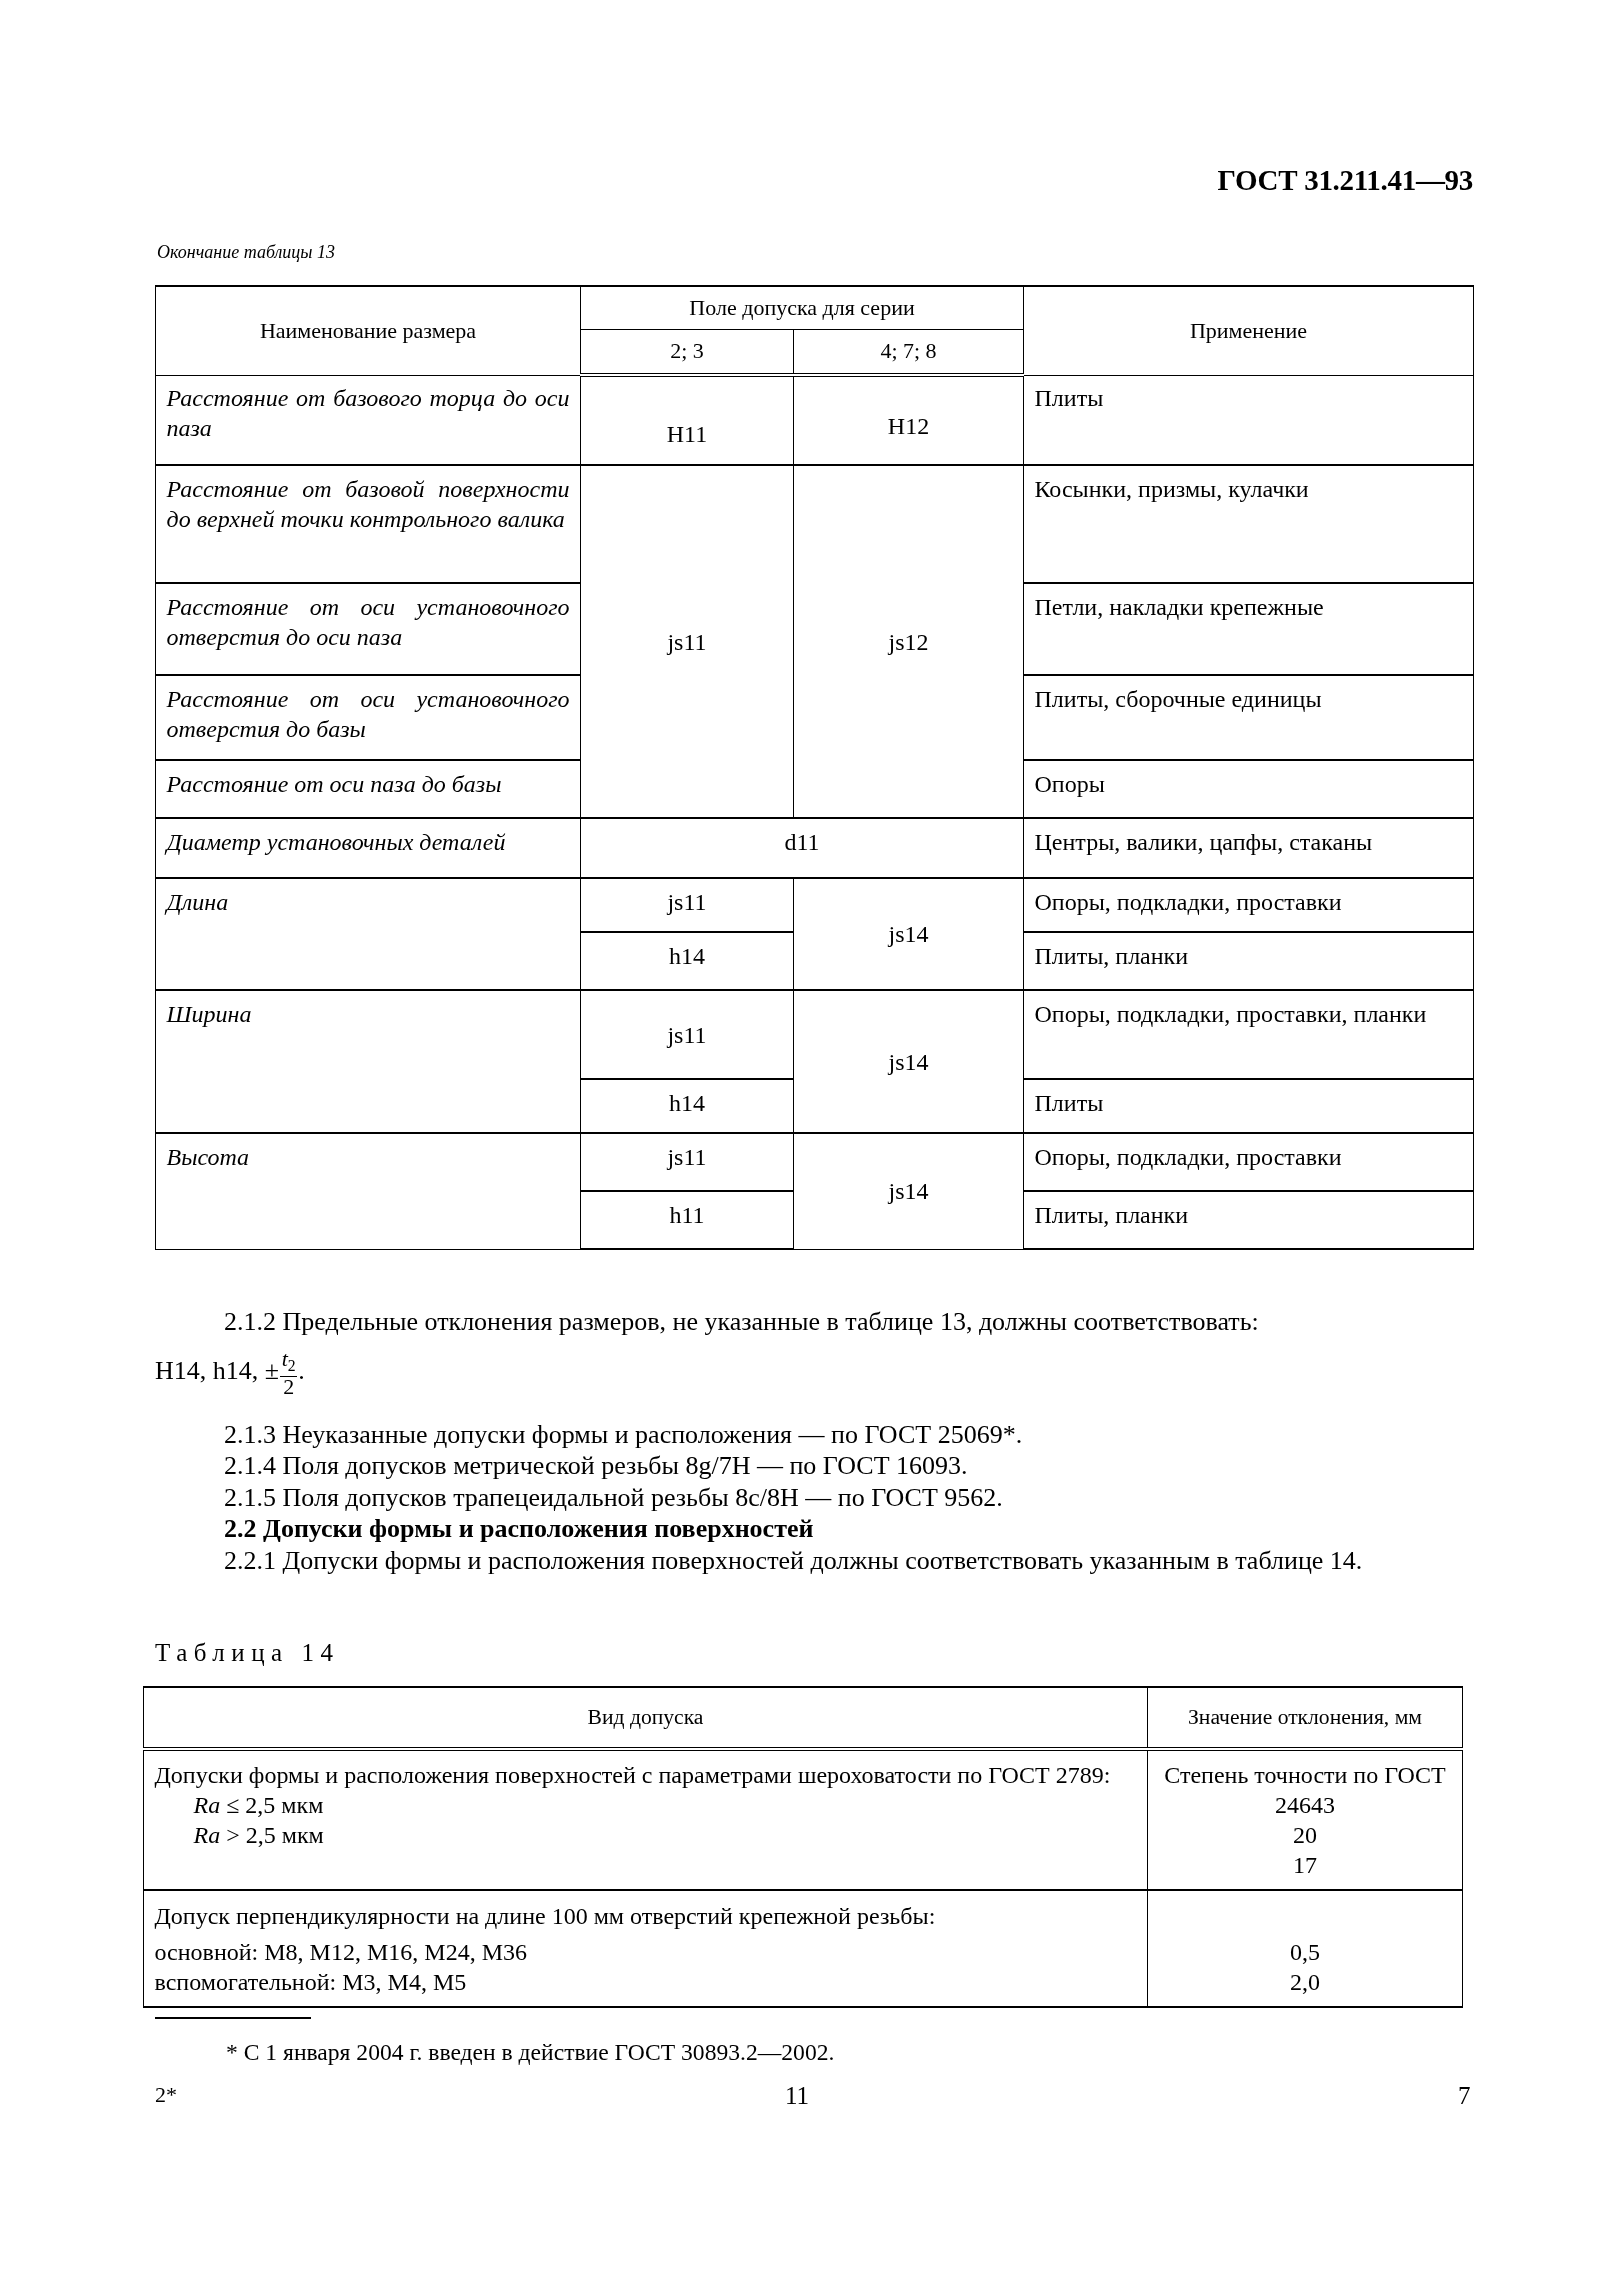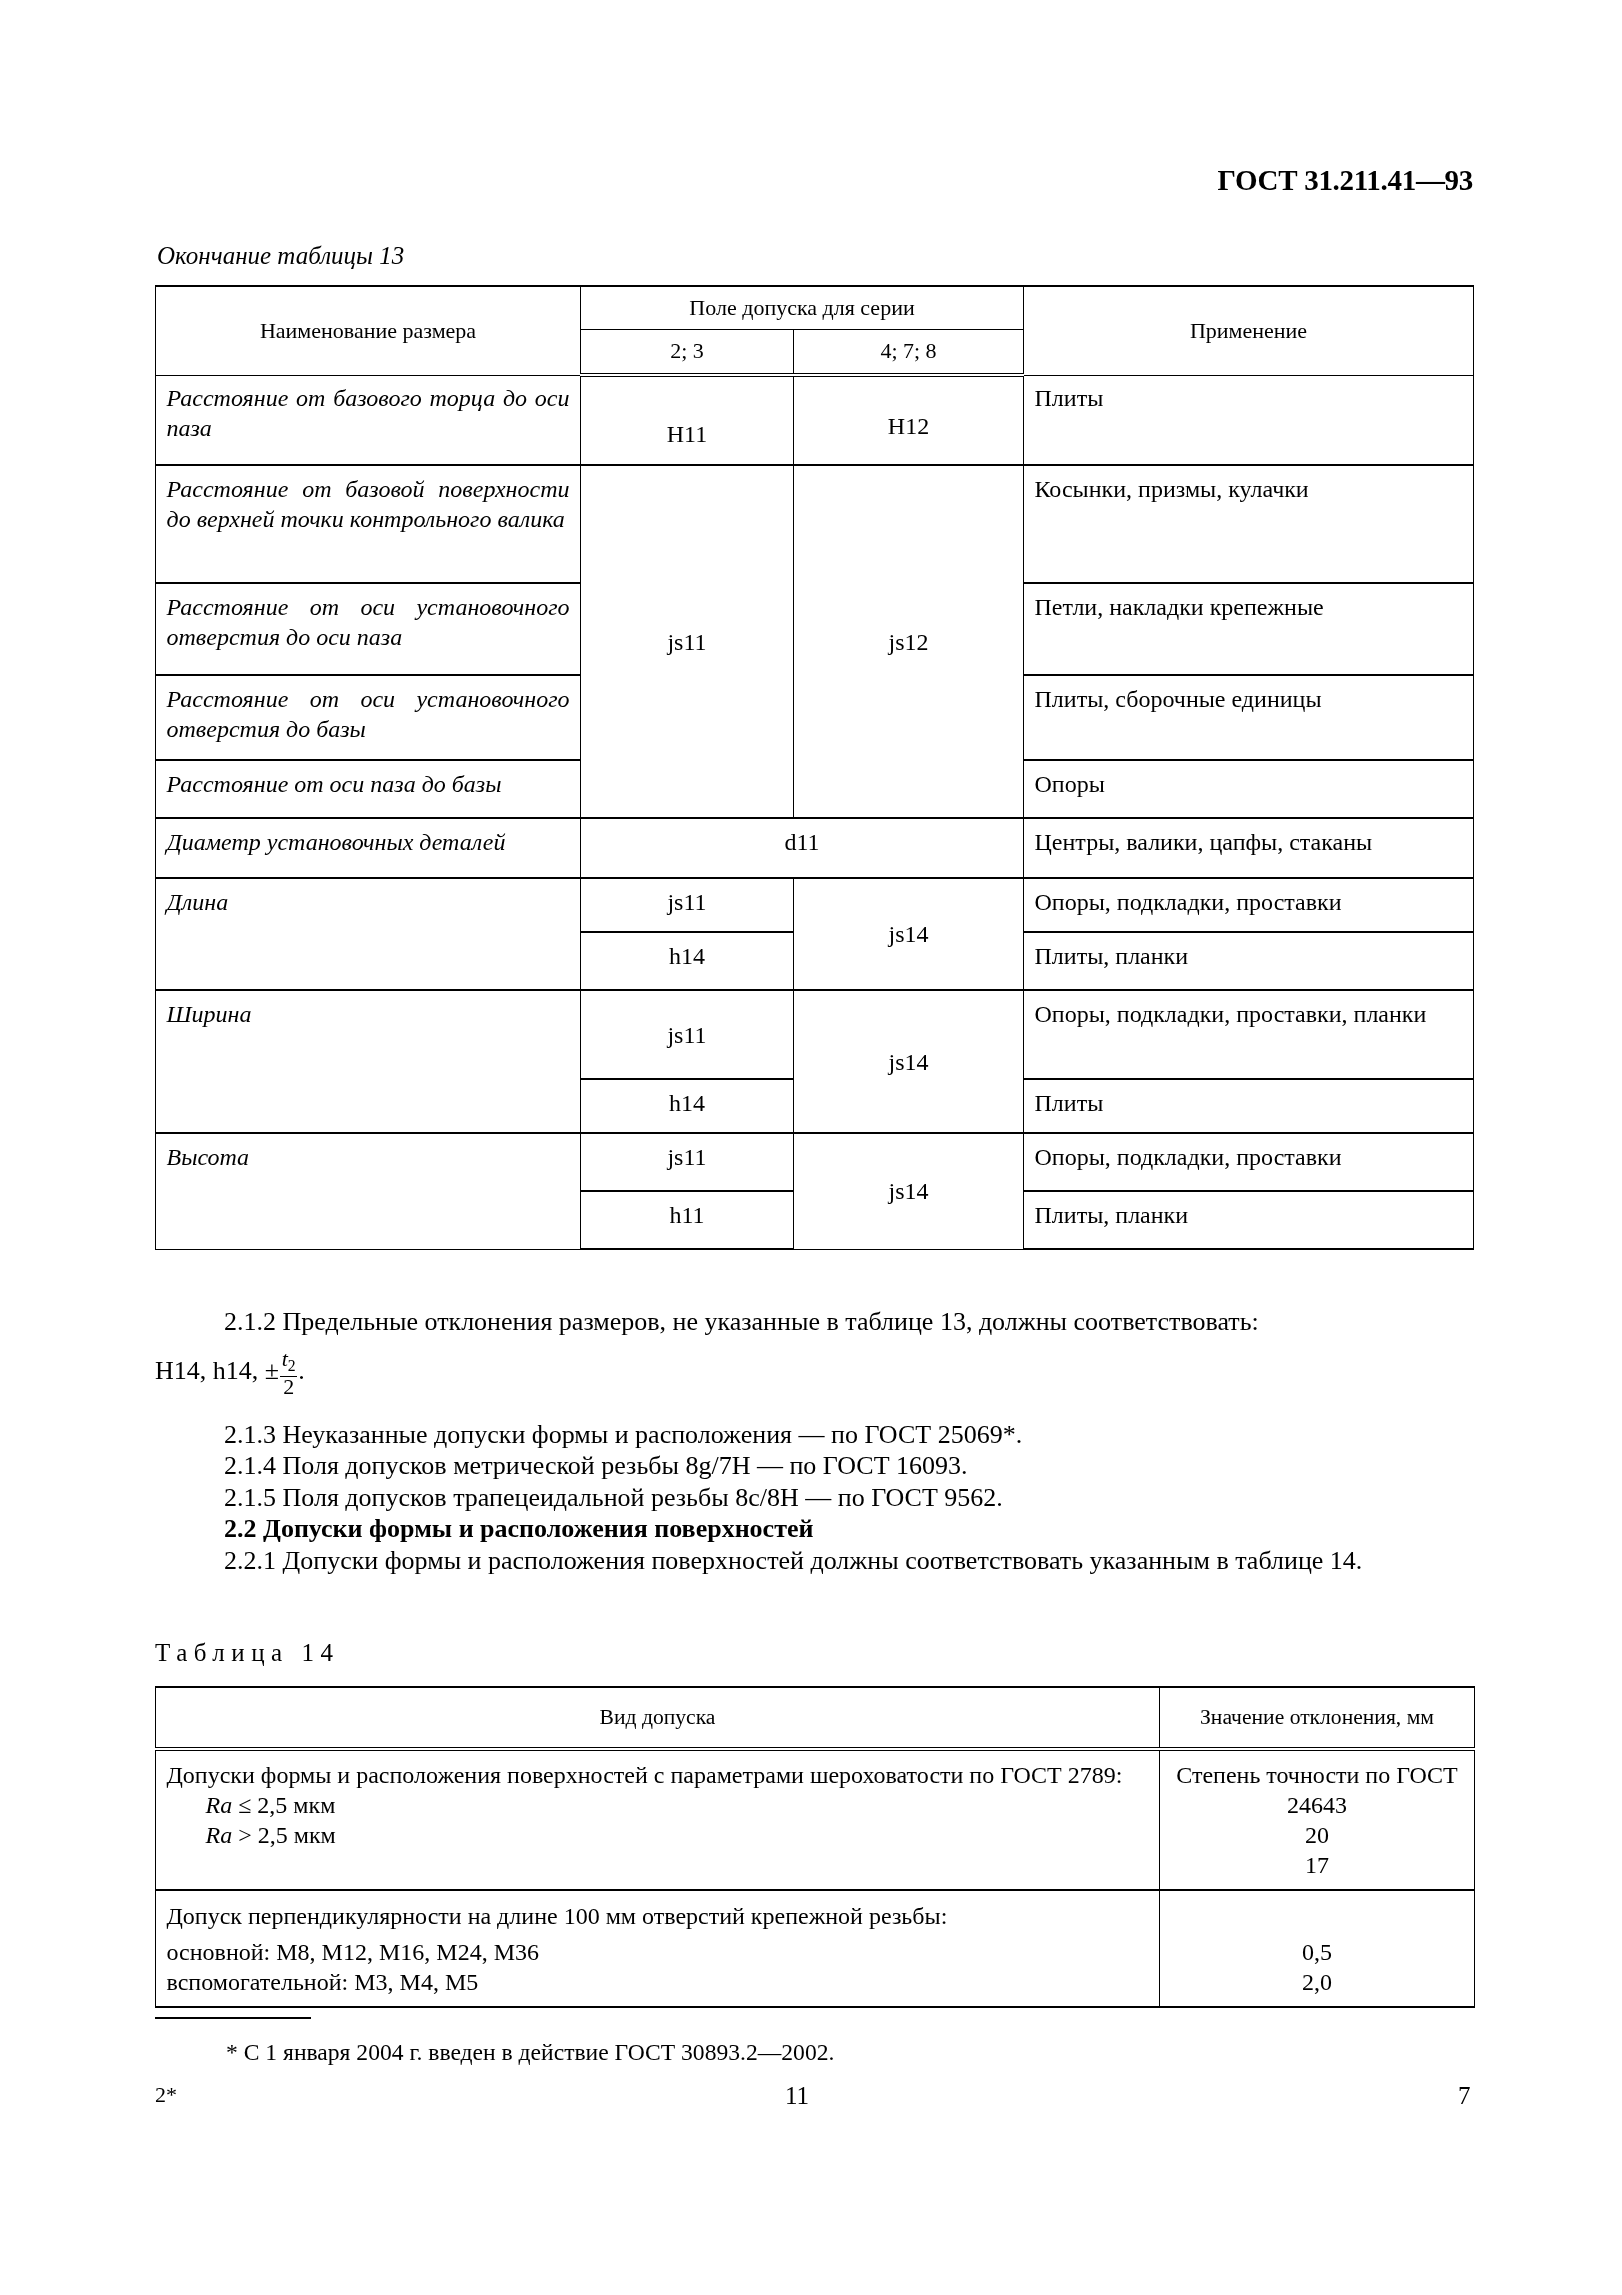--- a/index.html
+++ b/index.html
@@ -2,21 +2,21 @@
 <html style="font-size:10.5px"><head>
 <meta charset="utf-8">
 <style>
   html, body { margin: 0; padding: 0; background: #ffffff; }
   body {
     width: 1622px; height: 2295px; position: relative; overflow: hidden;
     font-family: "Liberation Serif", "DejaVu Serif", serif; color: #000;
   }
   .abs { position: absolute; }
   .doc-code { left: 1112px; top: 164px; width: 361px; text-align: right; font-size: 29px; font-weight: bold; letter-spacing: -0.3px; }
-  .caption-italic { left: 157px; top: 242px; font-size: 25px; font-style: italic; }
+  .caption-italic { left: 157px; top: 242px; font-size: 18px; font-style: italic; }
 
   
   table { border-collapse: collapse; table-layout: fixed; }
   .t13 { left: 155px; top: 285px; width: 1319px; font-size: 24px; }
   .t13 td, .t13 th { border: 1.3px solid #000; padding: 0 10.5px; vertical-align: top; font-weight: normal; line-height: 30px; }
   .t13 th { text-align: center; vertical-align: middle; font-size: 22px; }
   .t13 .thick-top td, .t13 .thick-top th { border-top-width: 2.6px; }
   .t13 thead tr.hdr-last th { border-bottom: 4.6px double #000; font-family: Liberation Serif, serif; }
   .t13 td.name { text-align: justify; padding-top: 7.9px; font-style: italic; }
   .t13 td.app { padding-top: 7.9px; text-align: justify; }
@@ -26,21 +26,21 @@
   .para { left: 155px; width: 1319px; font-size: 26px; line-height: 30px; }
   .indent { text-indent: 69px; }
   .justify { text-align: justify; }
   .frac { display: inline-block; vertical-align: middle; text-align: center; line-height: 19.6px; font-size: 22px; margin: 0 1.3px; }
   .frac .num { display: block; border-bottom: 1.3px solid #000; font-style: italic; padding: 0 1.3px; }
   .frac .num sub { font-size: 15.7px; font-style: normal; }
   .frac .den { display: block; padding: 0 1.3px; }
   .bold { font-weight: bold; }
 
   .table14-label { left: 155px; top: 1639px; font-size: 25px; letter-spacing: 6.5px; }
-  .t14 { left: 155px; top: 1686px; width: 1319px; font-size: 24px; padding-left: 17px; }
+  .t14 { left: 143px; top: 1686px; width: 1319px; font-size: 24px; padding-left: 17px; }
   .t14 td, .t14 th { border: 1.3px solid #000; padding: 0 10.5px; font-weight: normal; line-height: 30px; }
   .t14 th { text-align: center; vertical-align: middle; font-size: 21.6px; line-height: 29px; }
   .t14 thead th { border-top-width: 2.6px; border-bottom: 4.6px double #000; }
   .t14 td.desc { text-align: justify; vertical-align: top; padding-top: 9.2px; padding-bottom: 9.2px; }
   .t14 td.val { text-align: center; vertical-align: top; padding-top: 9.2px; padding-bottom: 9.2px; margin-top: 24px; }
   .t14 tr.thick-top td { border-top-width: 2.6px; }
   .t14 tr:last-child td { border-bottom-width: 2.6px; }
   .sub-line { display: block; }
   .sub-indent { padding-left: 39px; }
   .gap { display: block; height: 6.5px; }

